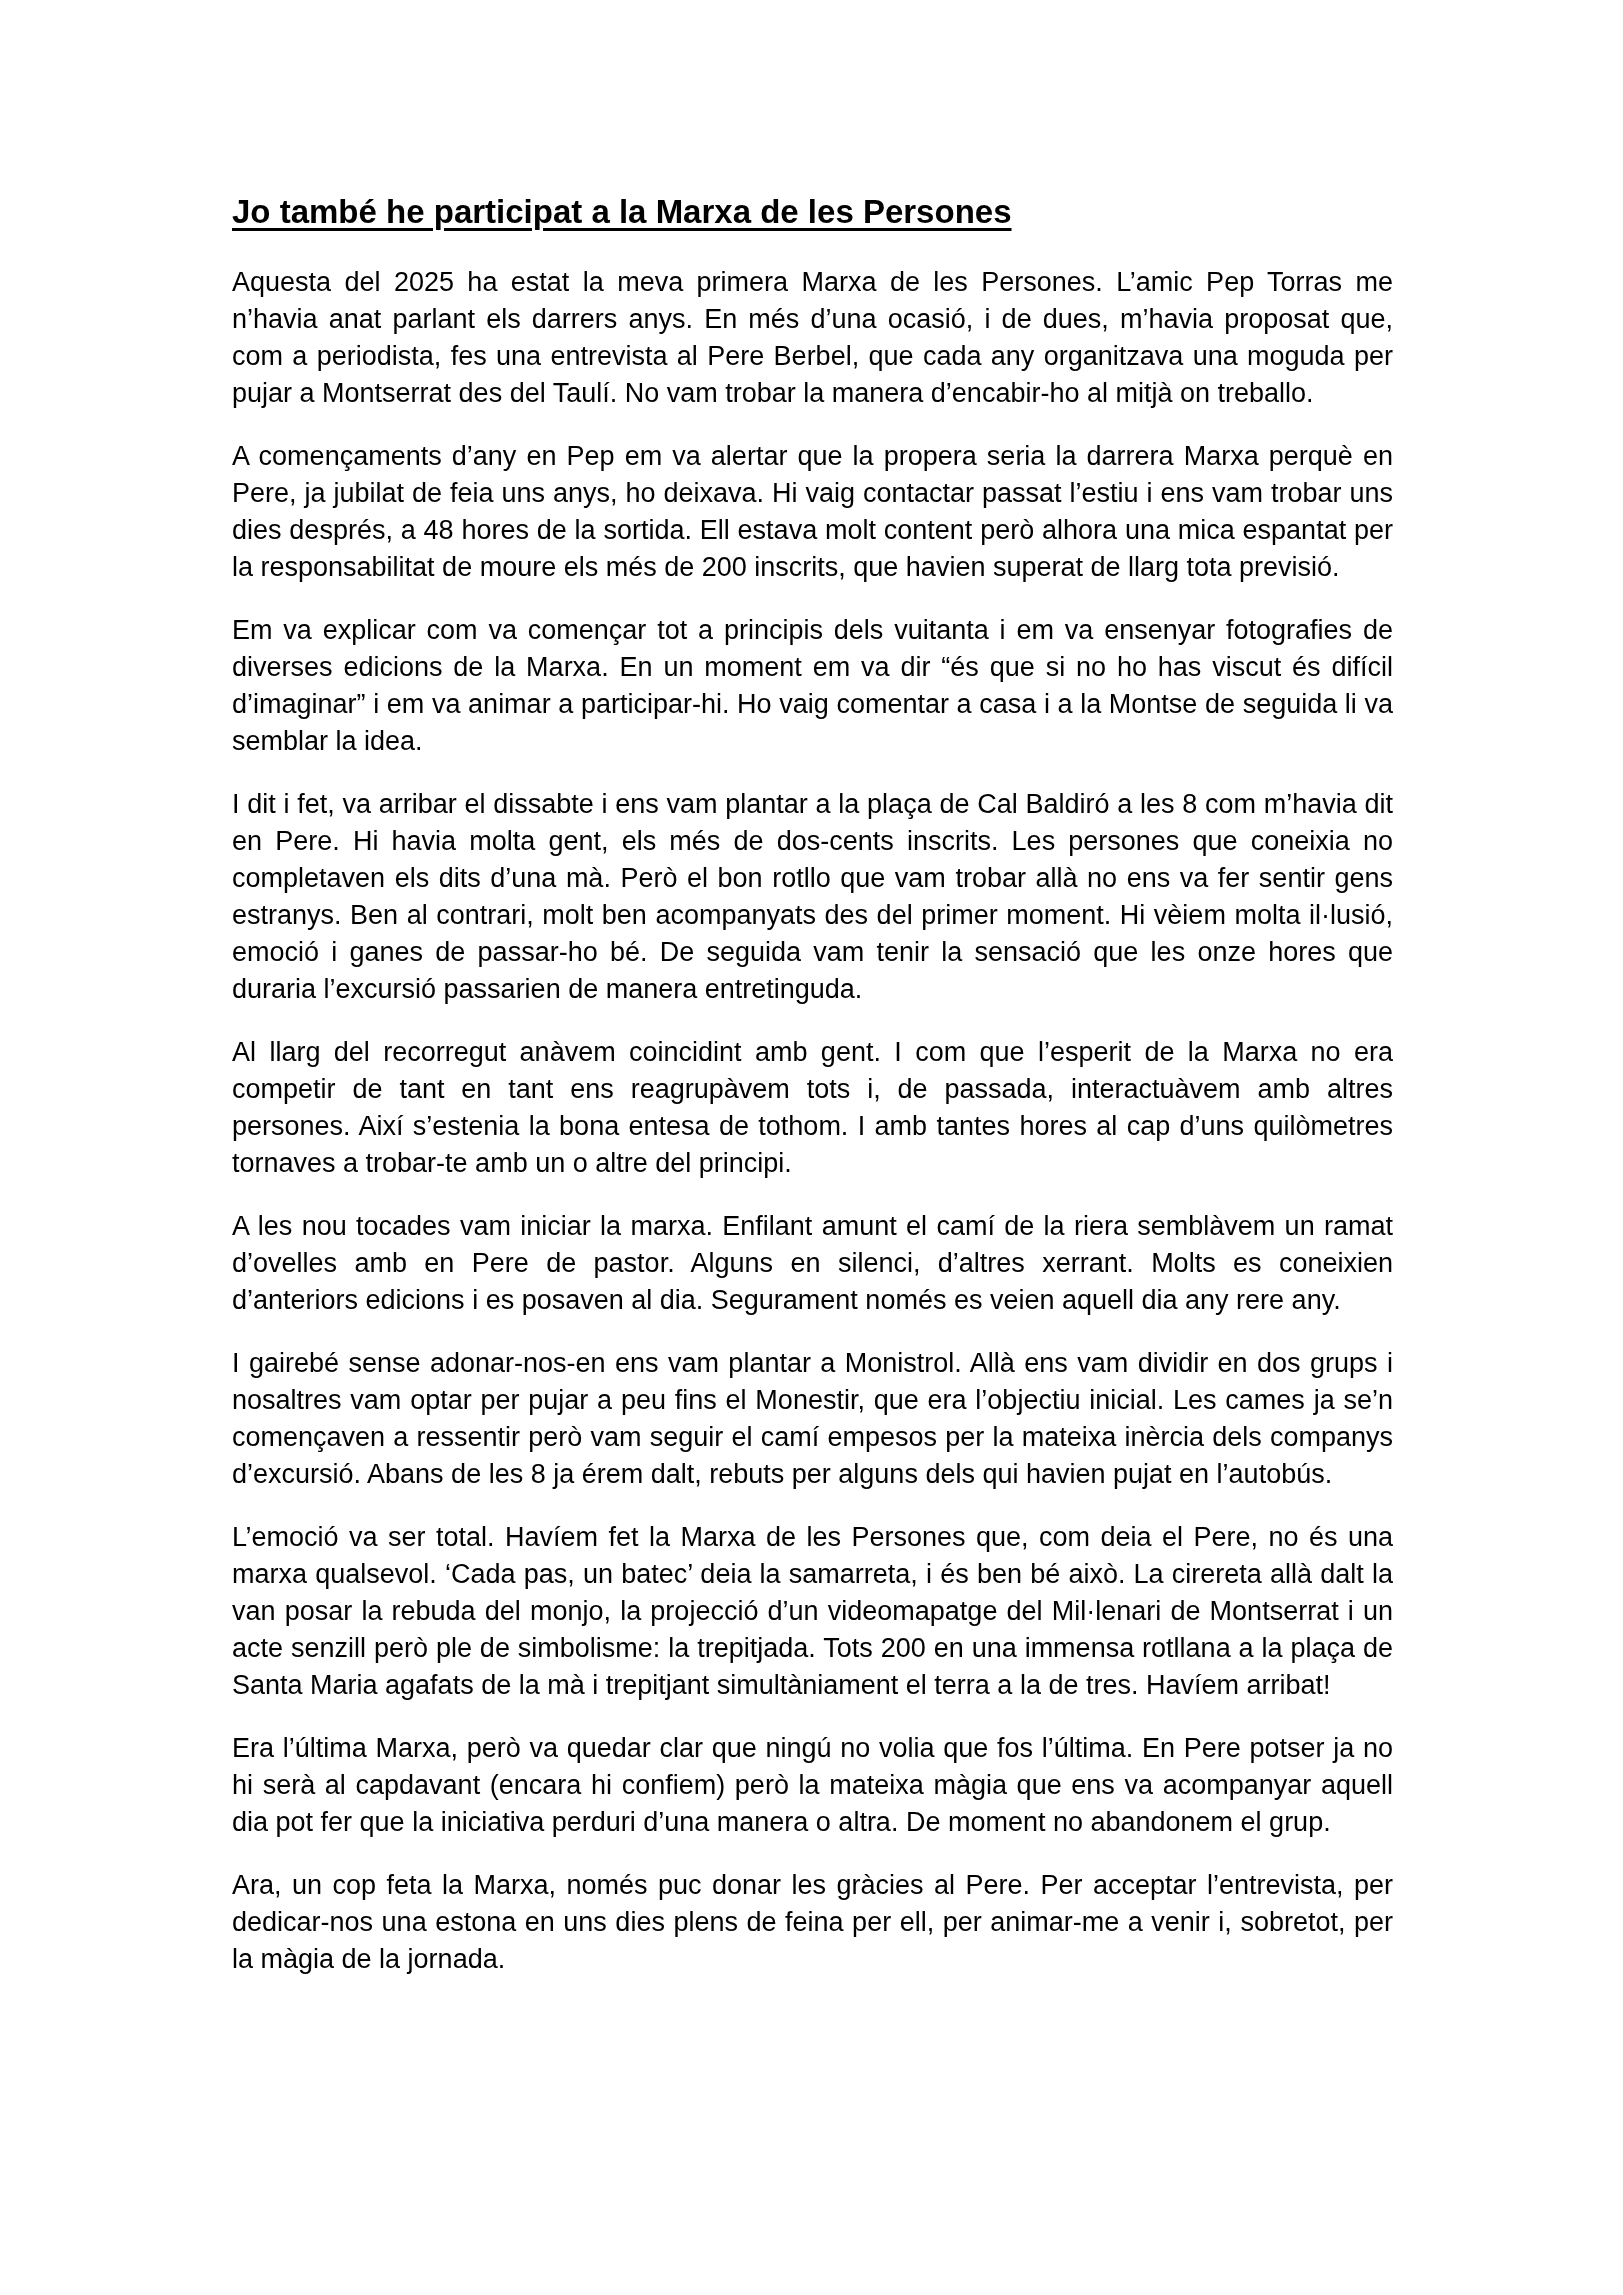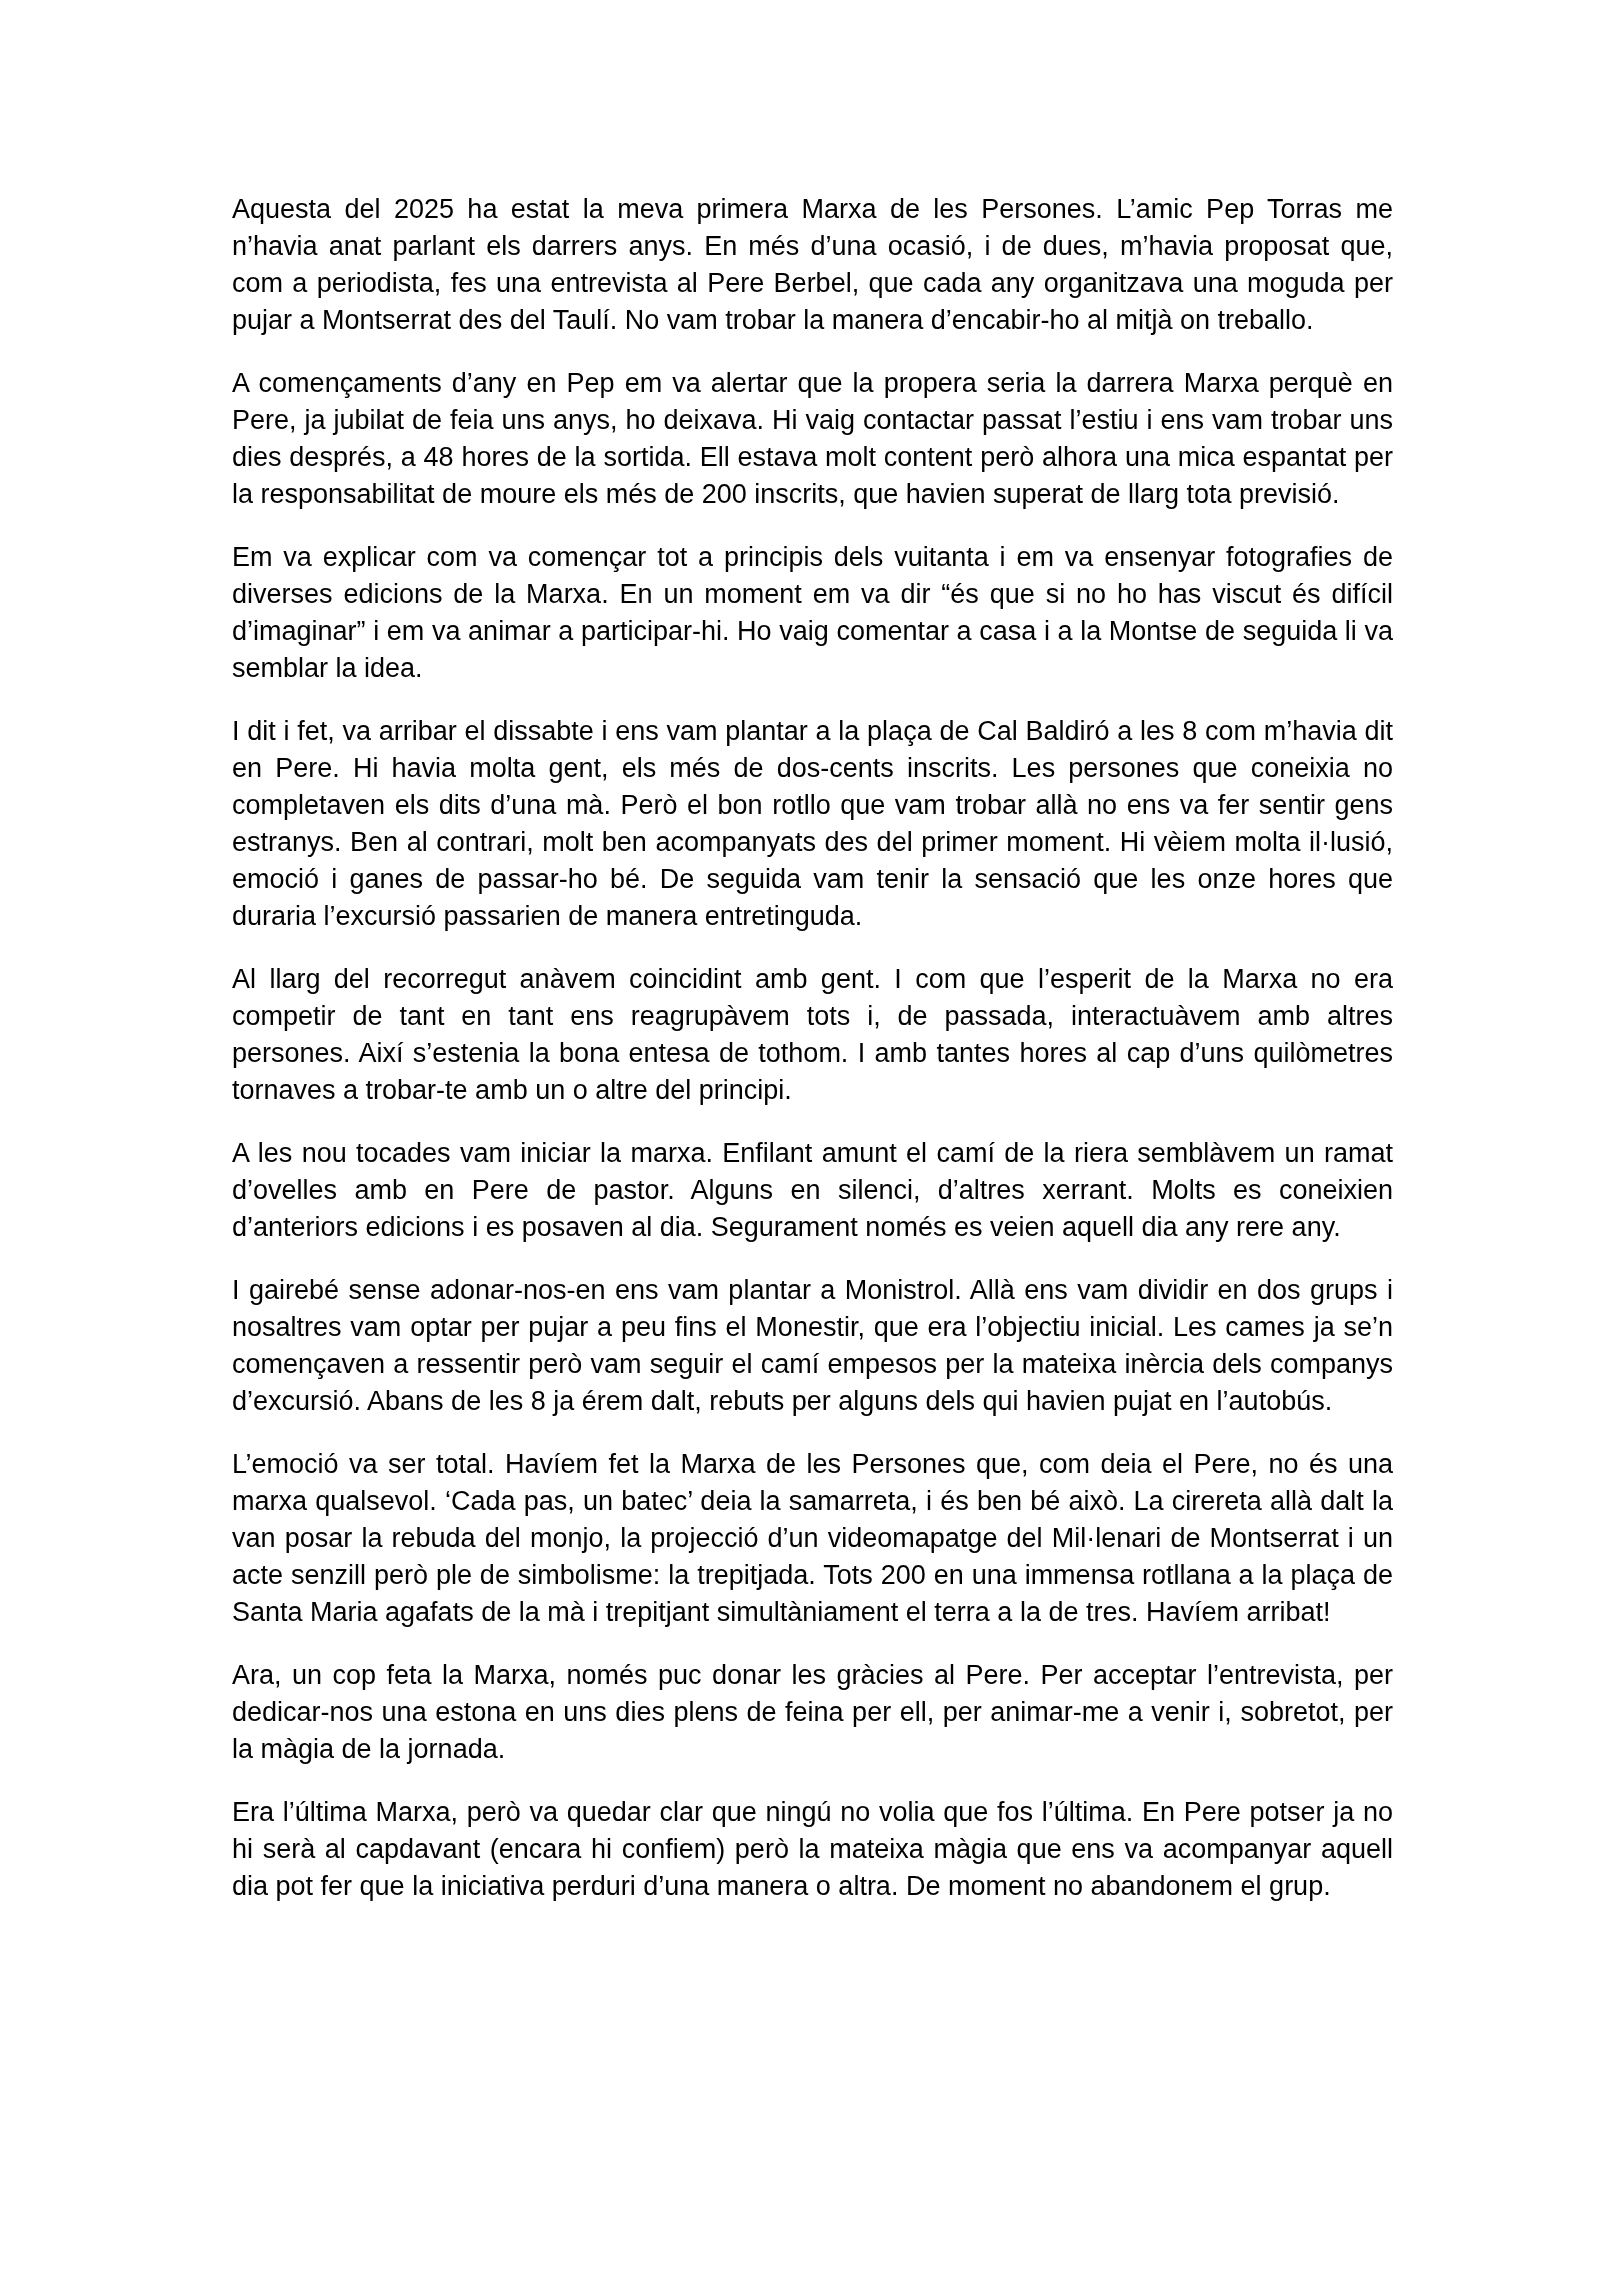--- a/index.html
+++ b/index.html
@@ -36,26 +36,27 @@
     font-size: 27px;
     line-height: 37px;
     text-align: left;
     margin: 71px 0 0 0;
   }
 </style>
 </head>
 <body>
 
 <div class="page">
+  <h1 class="title">Jo també he participat a la Marxa de les Persones</h1>
 
   <p class="body-par">Aquesta del 2025 ha estat la meva primera Marxa de les Persones. L’amic Pep Torras me n’havia anat parlant els darrers anys. En més d’una ocasió, i de dues, m’havia proposat que, com a periodista, fes una entrevista al Pere Berbel, que cada any organitzava una moguda per pujar a Montserrat des del Taulí. No vam trobar la manera d’encabir-ho al mitjà on treballo.</p>
   <p class="body-par">A començaments d’any en Pep em va alertar que la propera seria la darrera Marxa perquè en Pere, ja jubilat de feia uns anys, ho deixava. Hi vaig contactar passat l’estiu i ens vam trobar uns dies després, a 48 hores de la sortida. Ell estava molt content però alhora una mica espantat per la responsabilitat de moure els més de 200 inscrits, que havien superat de llarg tota previsió.</p>
   <p class="body-par">Em va explicar com va començar tot a principis dels vuitanta i em va ensenyar fotografies de diverses edicions de la Marxa. En un moment em va dir “és que si no ho has viscut és difícil d’imaginar” i em va animar a participar-hi. Ho vaig comentar a casa i a la Montse de seguida li va semblar la idea.</p>
   <p class="body-par">I dit i fet, va arribar el dissabte i ens vam plantar a la plaça de Cal Baldiró a les 8 com m’havia dit en Pere. Hi havia molta gent, els més de dos-cents inscrits. Les persones que coneixia no completaven els dits d’una mà. Però el bon rotllo que vam trobar allà no ens va fer sentir gens estranys. Ben al contrari, molt ben acompanyats des del primer moment. Hi vèiem molta il·lusió, emoció i ganes de passar-ho bé. De seguida vam tenir la sensació que les onze hores que duraria l’excursió passarien de manera entretinguda.</p>
   <p class="body-par">Al llarg del recorregut anàvem coincidint amb gent. I com que l’esperit de la Marxa no era competir de tant en tant ens reagrupàvem tots i, de passada, interactuàvem amb altres persones. Així s’estenia la bona entesa de tothom. I amb tantes hores al cap d’uns quilòmetres tornaves a trobar-te amb un o altre del principi.</p>
   <p class="body-par">A les nou tocades vam iniciar la marxa. Enfilant amunt el camí de la riera semblàvem un ramat d’ovelles amb en Pere de pastor. Alguns en silenci, d’altres xerrant. Molts es coneixien d’anteriors edicions i es posaven al dia. Segurament només es veien aquell dia any rere any.</p>
   <p class="body-par">I gairebé sense adonar-nos-en ens vam plantar a Monistrol. Allà ens vam dividir en dos grups i nosaltres vam optar per pujar a peu fins el Monestir, que era l’objectiu inicial. Les cames ja se’n començaven a ressentir però vam seguir el camí empesos per la mateixa inèrcia dels companys d’excursió. Abans de les 8 ja érem dalt, rebuts per alguns dels qui havien pujat en l’autobús.</p>
   <p class="body-par">L’emoció va ser total. Havíem fet la Marxa de les Persones que, com deia el Pere, no és una marxa qualsevol. ‘Cada pas, un batec’ deia la samarreta, i és ben bé això. La cirereta allà dalt la van posar la rebuda del monjo, la projecció d’un videomapatge del Mil·lenari de Montserrat i un acte senzill però ple de simbolisme: la trepitjada. Tots 200 en una immensa rotllana a la plaça de Santa Maria agafats de la mà i trepitjant simultàniament el terra a la de tres. Havíem arribat!</p>
+  <p class="body-par">Era l’última Marxa, però va quedar clar que ningú no volia que fos l’última. En Pere potser ja no hi serà al capdavant (encara hi confiem) però la mateixa màgia que ens va acompanyar aquell dia pot fer que la iniciativa perduri d’una manera o altra. De moment no abandonem el grup.</p>
   <p class="body-par">Ara, un cop feta la Marxa, només puc donar les gràcies al Pere. Per acceptar l’entrevista, per dedicar-nos una estona en uns dies plens de feina per ell, per animar-me a venir i, sobretot, per la màgia de la jornada.</p>
-  <p class="body-par">Era l’última Marxa, però va quedar clar que ningú no volia que fos l’última. En Pere potser ja no hi serà al capdavant (encara hi confiem) però la mateixa màgia que ens va acompanyar aquell dia pot fer que la iniciativa perduri d’una manera o altra. De moment no abandonem el grup.</p>
 
 </div>
 
 
 </body></html>

